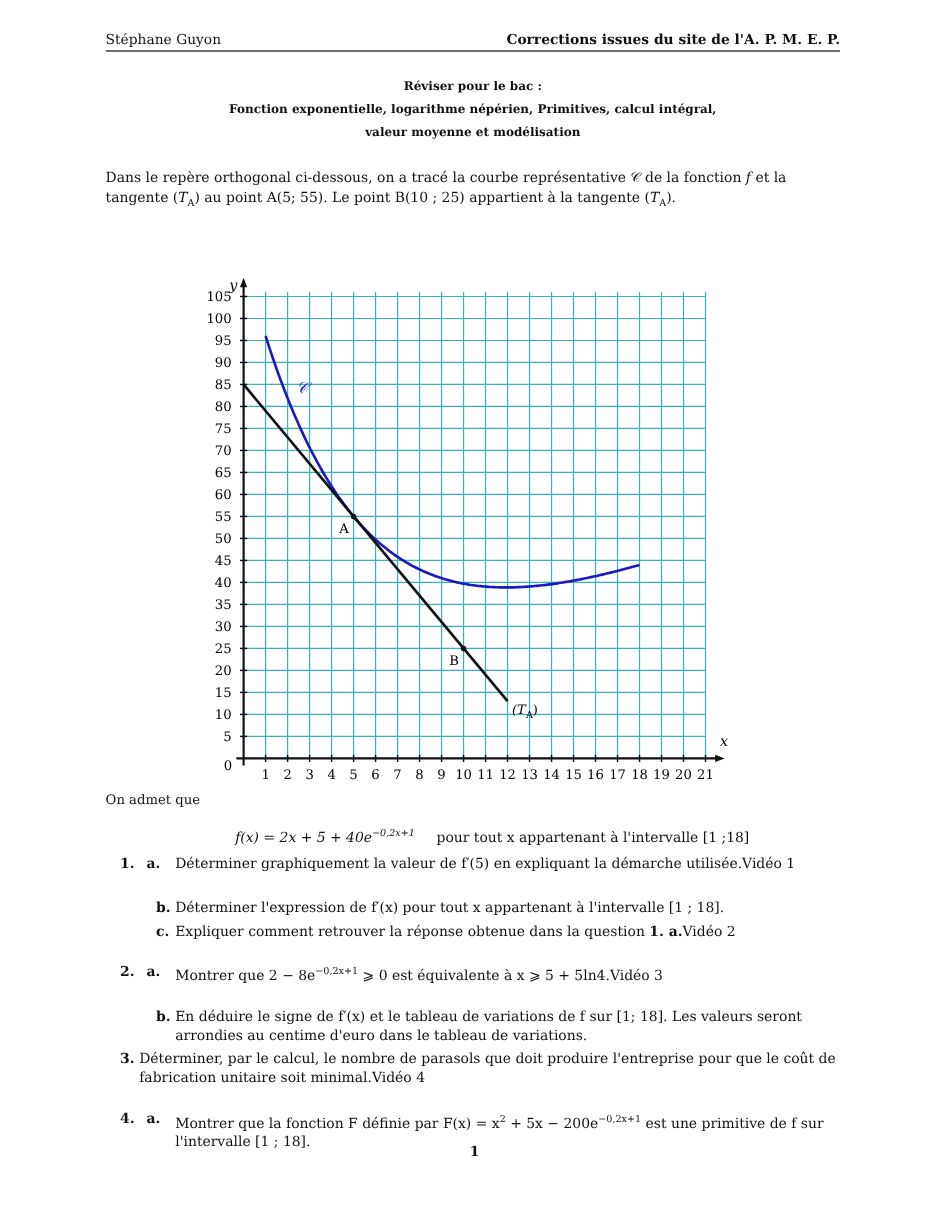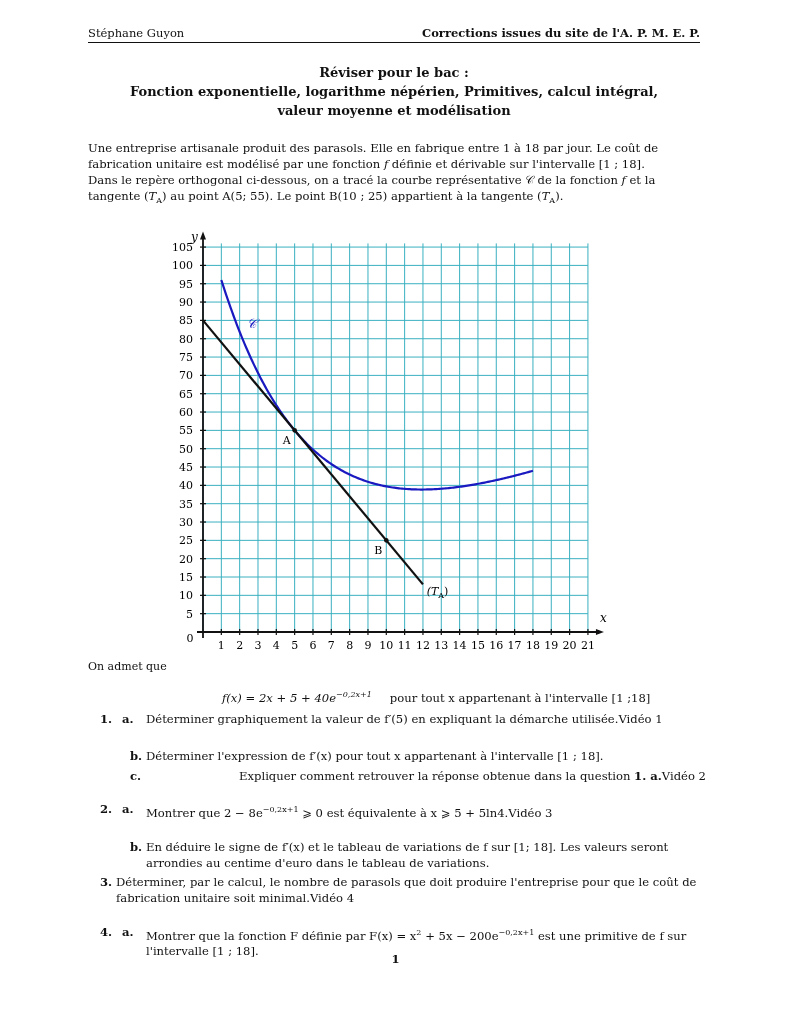--- a/index.html
+++ b/index.html
@@ -3,30 +3,30 @@
 <meta charset="utf-8">
 <style>
   html, body { margin: 0; padding: 0; background: #ffffff; }
   body { width: 791px; height: 1024px; position: relative; overflow: hidden;
          font-family: "DejaVu Serif", "Liberation Serif", serif; color: #111; }
   .header { position: absolute; left: 88px; top: 24px; width: 612px; height: 18px;
             border-bottom: 1.4px solid #111; font-size: 11.5px; }
   .header .left { position: absolute; left: 0; top: 2px; }
   .header .right { position: absolute; right: 0; top: 2px; font-weight: bold; }
   .title { position: absolute; left: 88px; top: 63px; width: 612px; text-align: center;
-           font-weight: bold; font-size: 13px; line-height: 19px; }
+           font-weight: bold; font-size: 10px; line-height: 19px; }
   .intro { position: absolute; left: 88px; top: 140px; width: 614px; font-size: 11.6px;
            line-height: 16px; }
   .intro p { margin: 0; }
   i.m { font-style: italic; }
   sub { font-size: 8px; }
   sup { font-size: 8px; }
   svg.chart { position: absolute; left: 160px; top: 220px; }
   .admet { position: absolute; left: 88px; top: 660px; font-size: 11px; }
-  .formula { position: absolute; left: 222px; top: 690px; font-size: 11.6px; text-align: center; }
+  .formula { position: absolute; left: 196px; top: 690px; font-size: 11.6px; text-align: center; }
   .formula .sp { display: inline-block; width: 18px; }
   .q { position: absolute; font-size: 11.6px; line-height: 15.5px; }
   .q .num { position: absolute; font-weight: bold; }
   .q .let { position: absolute; font-weight: bold; }
   .q .txt { position: absolute; }
   .vid { font-weight: normal; }
   .pagenum { position: absolute; left: 0; width: 791px; top: 952px; text-align: center; font-size: 11.6px; font-weight: bold; }
 </style>
 </head>
 <body>
@@ -36,21 +36,20 @@
   <span class="right">Corrections issues du site de l'A. P. M. E. P.</span>
 </div>
 
 <div class="title">
   <div>Réviser pour le bac :</div>
   <div>Fonction exponentielle, logarithme népérien, Primitives, calcul intégral,</div>
   <div>valeur moyenne et modélisation</div>
 </div>
 
 <div class="intro">
-  <p><span>Une entreprise artisanale produit des parasols. Elle en fabrique entre 1 à 18 par jour. Le coût de fabrication unitaire est modélisé par une fonction </span><i class="m">f</i><span> définie et dérivable sur l'intervalle [1 ; 18].</span></p>
   <p><span>Dans le repère orthogonal ci-dessous, on a tracé la courbe représentative 𝒞 de la fonction </span><i class="m">f</i><span> et la tangente (</span><i class="m">T</i><sub>A</sub><span>) au point A(5; 55). Le point B(10 ; 25) appartient à la tangente (</span><i class="m">T</i><sub>A</sub><span>).</span></p>
 </div>
 
 <svg class="chart" id="chart" width="450" height="440" viewBox="0 0 450 440">
     <line x1="43" y1="412" x2="43" y2="23.404000000000053" stroke="#3ab0c0" stroke-width="1"></line>
     <line x1="61.33" y1="412" x2="61.33" y2="23.404000000000053" stroke="#3ab0c0" stroke-width="1"></line>
     <line x1="79.66" y1="412" x2="79.66" y2="23.404000000000053" stroke="#3ab0c0" stroke-width="1"></line>
     <line x1="97.99" y1="412" x2="97.99" y2="23.404000000000053" stroke="#3ab0c0" stroke-width="1"></line>
     <line x1="116.32" y1="412" x2="116.32" y2="23.404000000000053" stroke="#3ab0c0" stroke-width="1"></line>
     <line x1="134.64999999999998" y1="412" x2="134.64999999999998" y2="23.404000000000053" stroke="#3ab0c0" stroke-width="1"></line>
@@ -204,21 +203,21 @@
   <span class="txt" style="left:46px; width:560px;"><span>Déterminer graphiquement la valeur de f′(5) en expliquant la démarche utilisée.</span><span class="vid">Vidéo 1</span></span>
 </div>
 
 <div class="q" style="left:100px; top:749px; width:610px;">
   <span class="let" style="left:30px">b.</span>
   <span class="txt" style="left:46px; width:560px;">Déterminer l'expression de f′(x) pour tout x appartenant à l'intervalle [1 ; 18].</span>
 </div>
 
 <div class="q" style="left:100px; top:769px; width:610px;">
   <span class="let" style="left:30px">c.</span>
-  <span class="txt" style="left:46px; width:560px;text-align:right;"><span>Expliquer comment retrouver la réponse obtenue dans la question </span><b>1. a.</b><span class="vid">Vidéo 2</span></span>
+  <span class="txt" style="left:46px; width:560px;"><span>Expliquer comment retrouver la réponse obtenue dans la question </span><b>1. a.</b><span class="vid">Vidéo 2</span></span>
 </div>
 
 <div class="q" style="left:100px; top:802px; width:610px;">
   <span class="num" style="left:0">2.</span>
   <span class="let" style="left:22px">a.</span>
   <span class="txt" style="left:46px; width:560px;"><span>Montrer que 2 − 8e</span><sup>−0,2x+1</sup><span> ⩾ 0 est équivalente à x ⩾ 5 + 5ln4.</span><span class="vid">Vidéo 3</span></span>
 </div>
 
 <div class="q" style="left:100px; top:840px; width:610px;">
   <span class="let" style="left:30px">b.</span>

